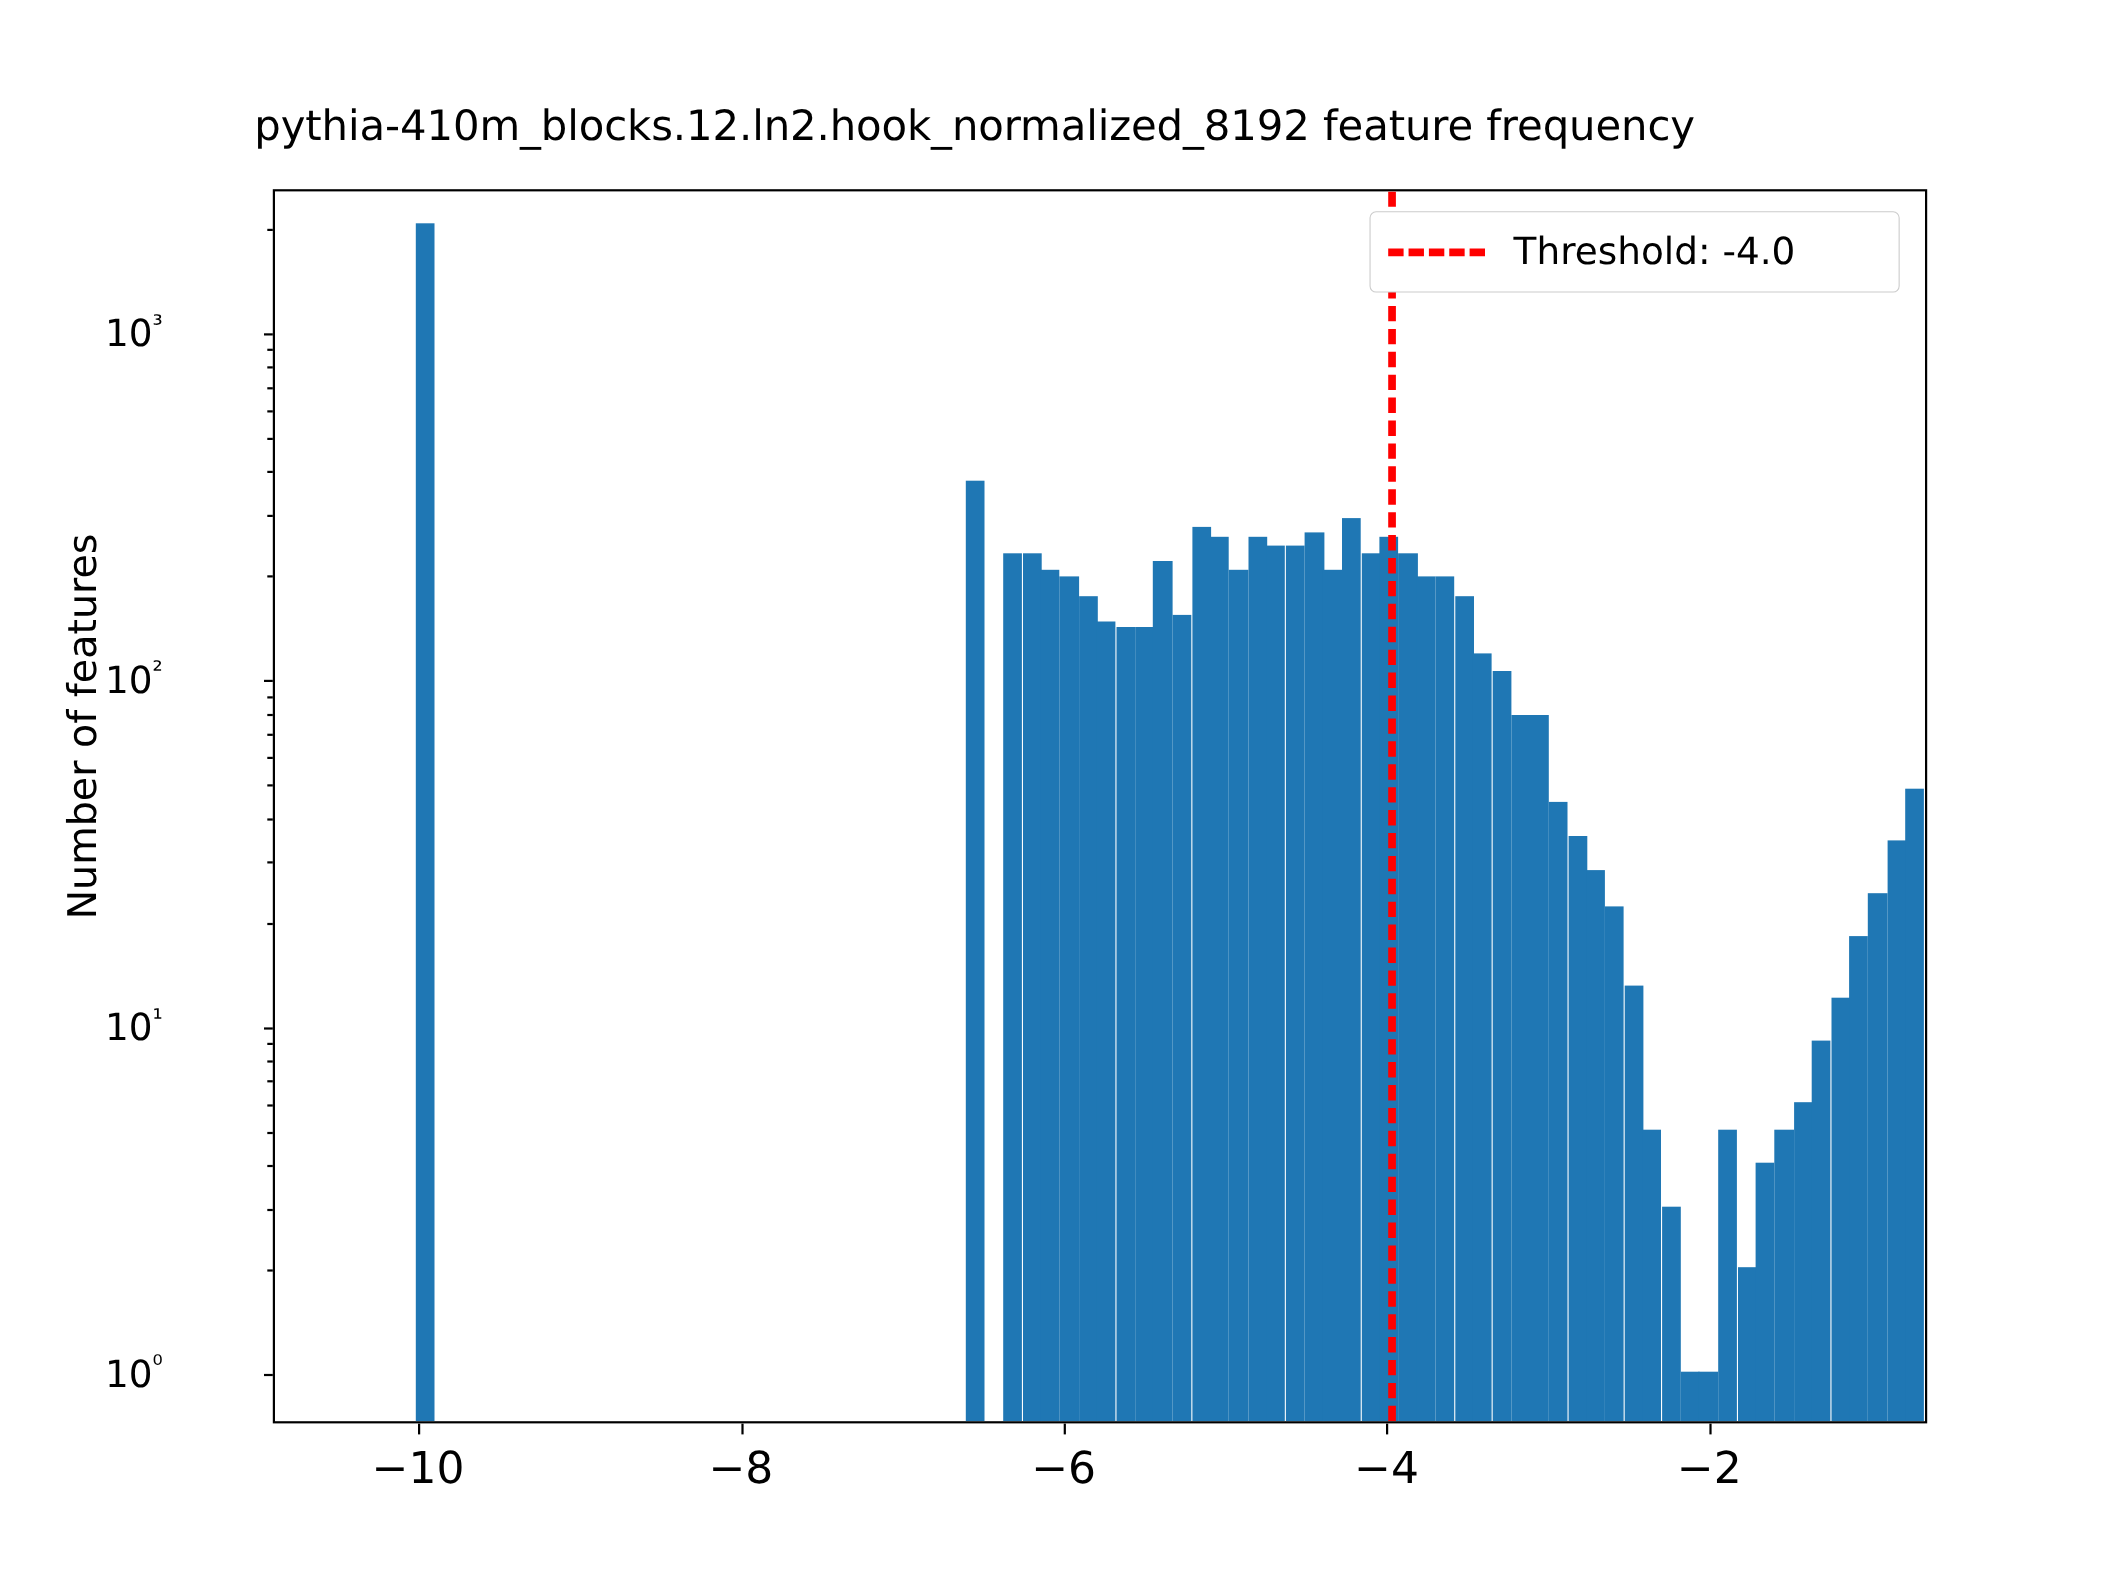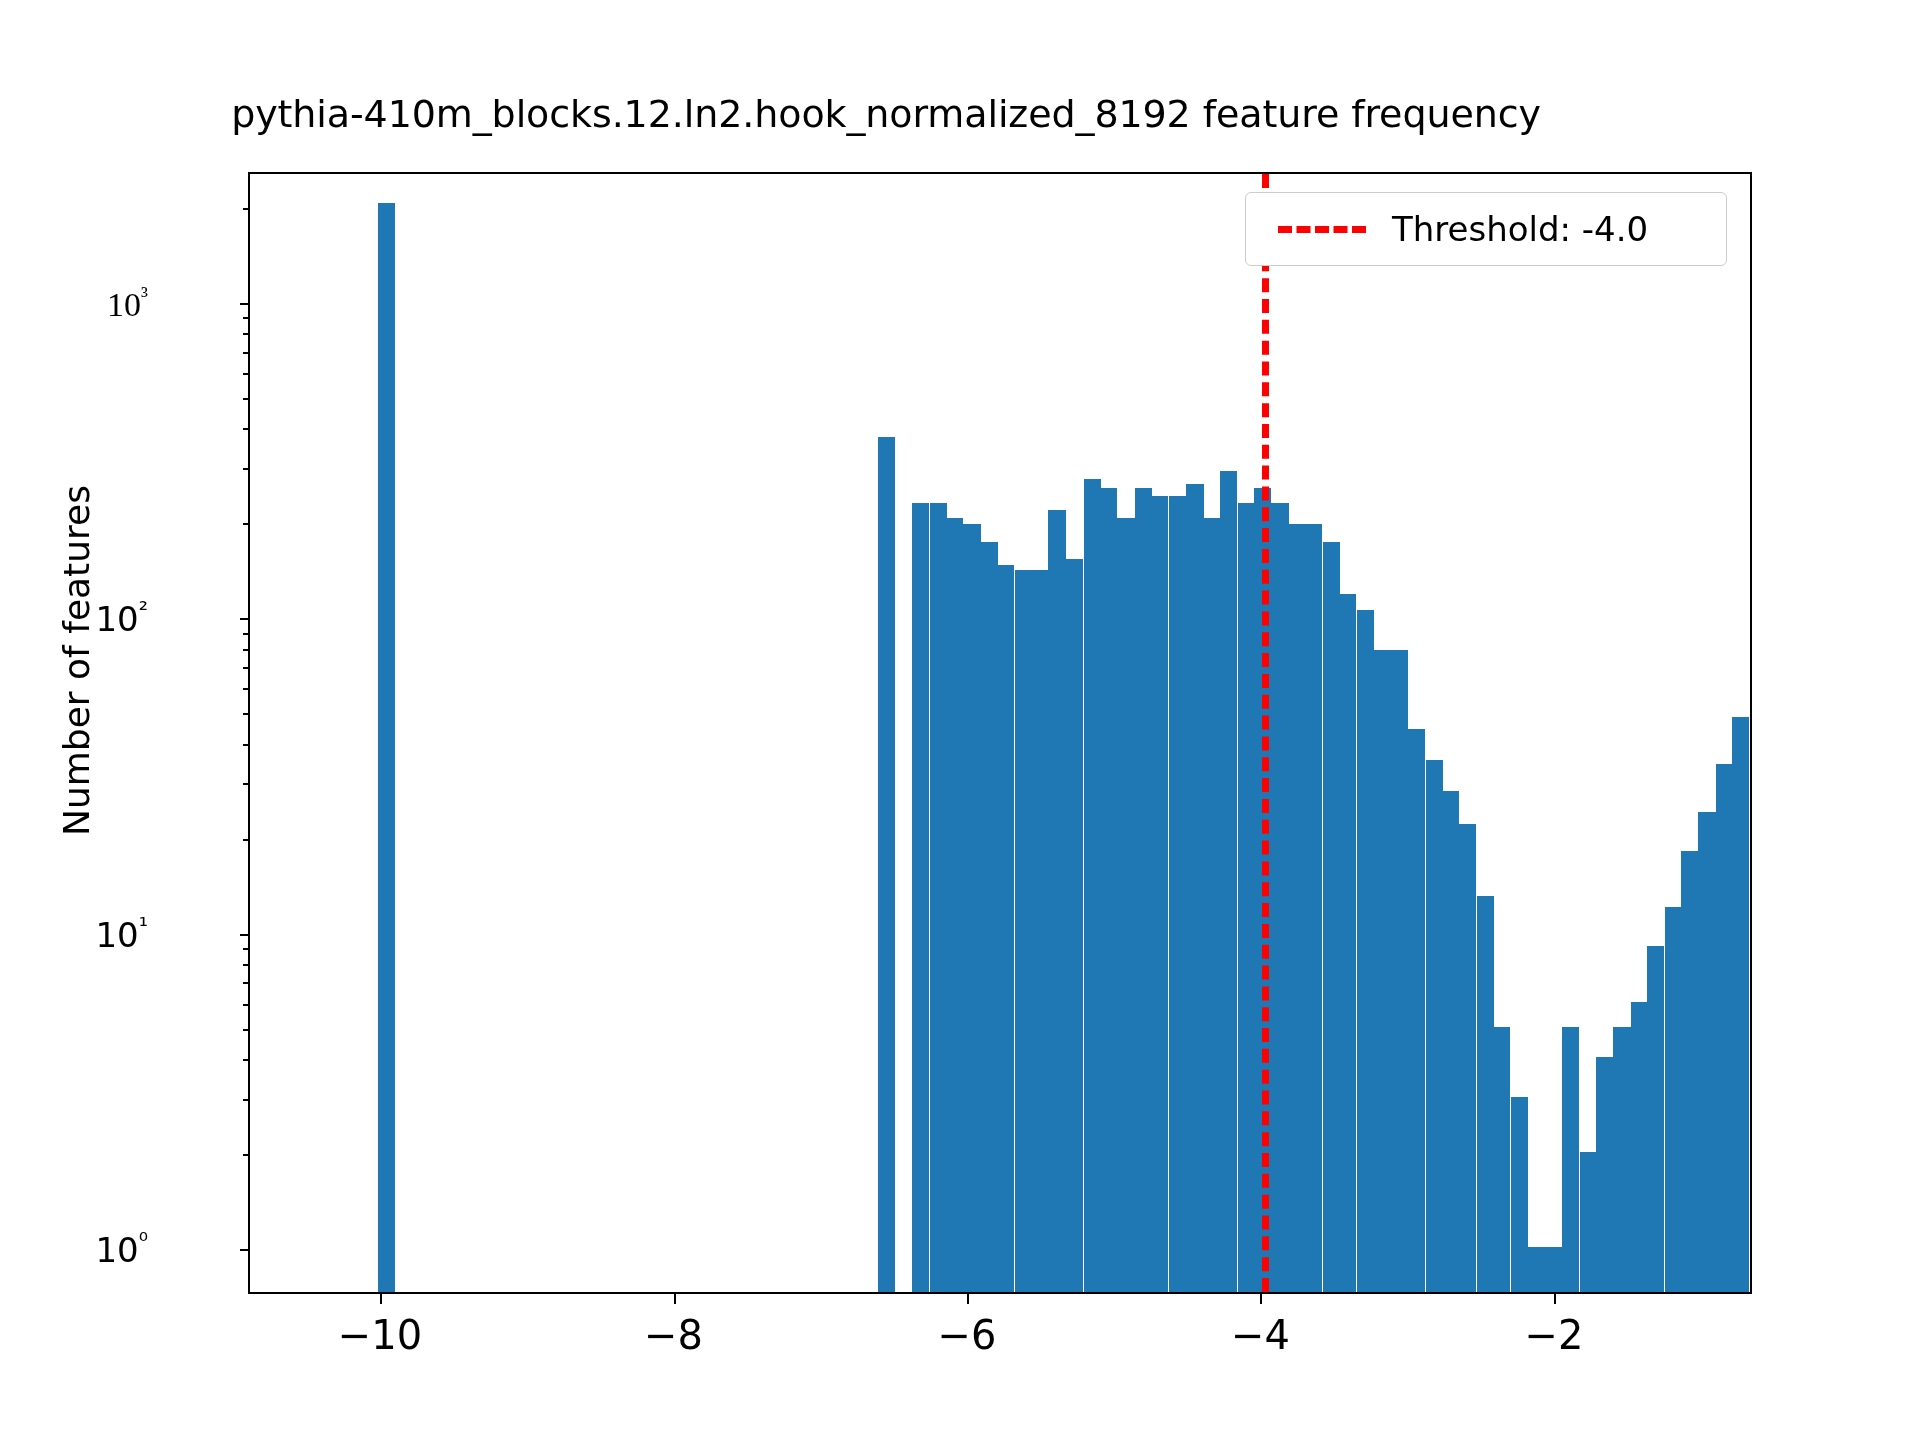--- a/index.html
+++ b/index.html
@@ -86,21 +86,21 @@
   
   #legend{
     position:absolute;
     left:1245px;top:192px;
     width:482px;height:74px;
     background:#ffffff;
     border:1.6px solid #cccccc;
     border-radius:6px;
     box-sizing:border-box;
     display:flex;align-items:center;
-    padding:0 32px;
+    padding:0 16px;
   }
   #legend-swatch{
     width:88px;height:0;margin-right:26px;
     border-top:7px dashed #ff0000;
     flex:0 0 auto;
   }
   #legend-label{font-size:34px;color:#000;white-space:nowrap;}
 </style>
 </head>
 <body>
@@ -113,21 +113,21 @@
 
 
   <div id="yticks-layer">
       <div class="ytick-major" style="top: 1249.01px;"></div>
       <div class="ytick-label" style="top: 1249.01px;">10<sup>⁰</sup></div>
       <div class="ytick-major" style="top: 933.628px;"></div>
       <div class="ytick-label" style="top: 933.628px;">10<sup>¹</sup></div>
       <div class="ytick-major" style="top: 618.251px;"></div>
       <div class="ytick-label" style="top: 618.251px;">10<sup>²</sup></div>
       <div class="ytick-major" style="top: 302.873px;"></div>
-      <div class="ytick-label" style="top: 302.873px; font-family: Liberation Serif, serif;">10<sup>³</sup></div>
+      <div class="ytick-label" style="top: 302.873px;">10<sup>³</sup></div>
       <div class="ytick-minor" style="top: 1154.07px;"></div>
       <div class="ytick-minor" style="top: 1098.53px;"></div>
       <div class="ytick-minor" style="top: 1059.13px;"></div>
       <div class="ytick-minor" style="top: 1028.57px;"></div>
       <div class="ytick-minor" style="top: 1003.59px;"></div>
       <div class="ytick-minor" style="top: 982.481px;"></div>
       <div class="ytick-minor" style="top: 964.192px;"></div>
       <div class="ytick-minor" style="top: 948.059px;"></div>
       <div class="ytick-minor" style="top: 838.69px;"></div>
       <div class="ytick-minor" style="top: 783.155px;"></div>

